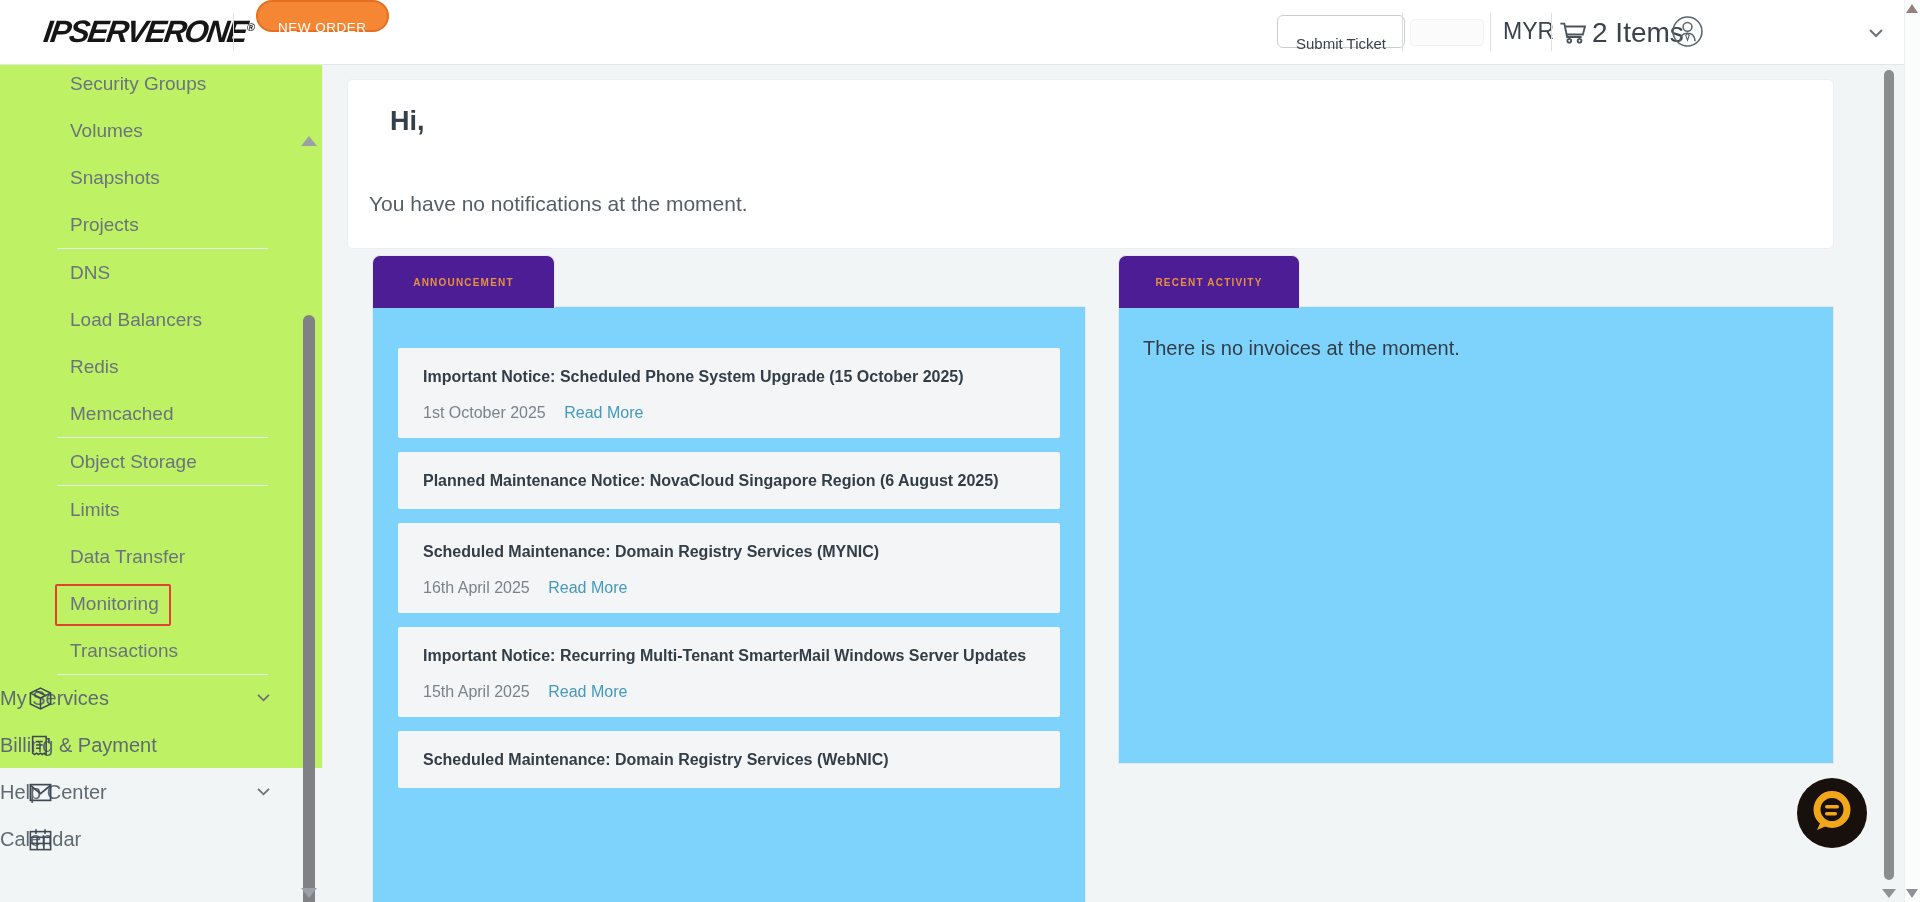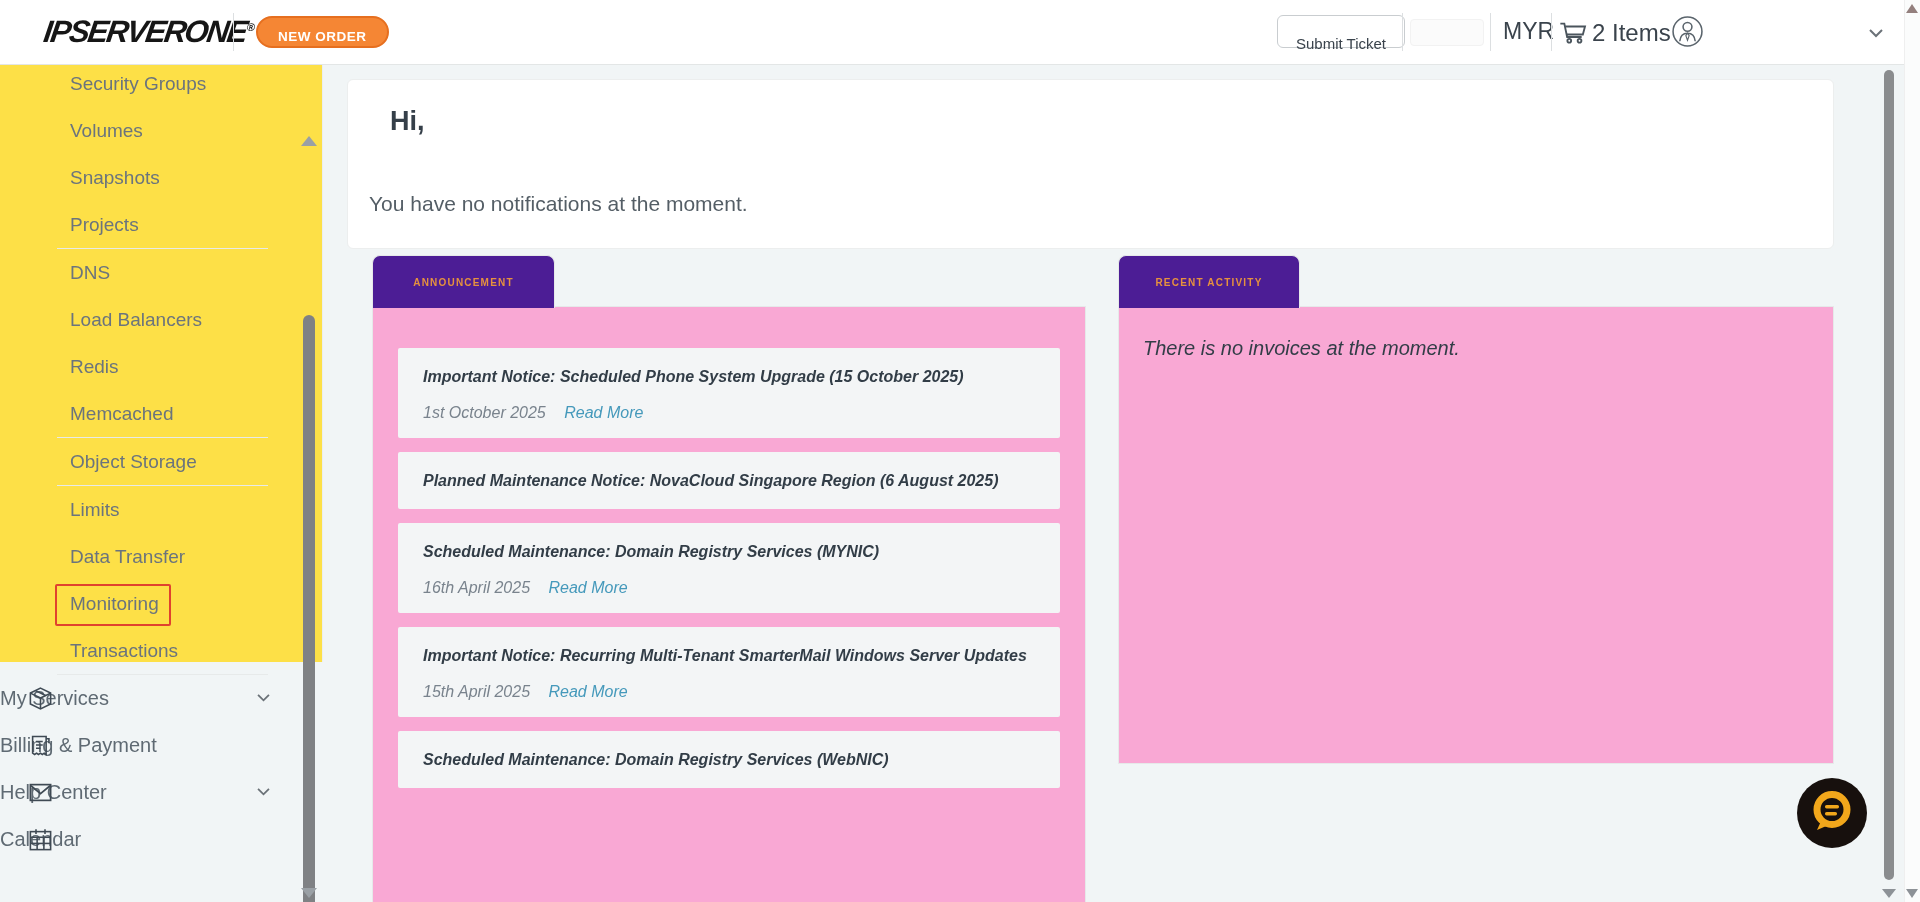--- a/index.html
+++ b/index.html
@@ -6,35 +6,35 @@
   .screen{position:relative;width:1920px;height:902px;background:#f1f5f6;overflow:hidden;
           font-family:"Liberation Sans",sans-serif;color:#3a434c;}
 
   
   .header{position:absolute;top:0;left:0;width:1920px;height:64px;background:#fff;
           border-bottom:1px solid #e3e6e6;z-index:40;}
   .logo{position:absolute;left:44px;top:14px;font-size:31px;font-weight:bold;font-style:italic;
         letter-spacing:-2px;color:#161616;transform:skewX(-8deg);white-space:nowrap;}
   .logo sup{font-size:11px;letter-spacing:0;}
   .h-divider{position:absolute;top:13px;height:38px;width:1px;background:#dcdfe1;}
-  .new-order{position:absolute;left:256px;top:16px;height:32px;padding:5px 20px;background:var(--accent);
-             border:2px solid var(--accent-border);border-radius:18px;color:#fff;font-weight:bold;
+  .new-order{position:absolute;left:256px;top:0;height:32px;padding:12px 20px;background:var(--accent);
+             border:2px solid var(--accent-border);border-radius:18px;color:#fff;font-weight:normal;
              font-size:13.5px;letter-spacing:.5px;line-height:28px;cursor:pointer;}
   .submit-ticket{position:absolute;left:1277px;top:15px;height:33px;padding:12px 18px;background:#fff;
              border:1px solid #c9cdd0;border-radius:6px;color:#3a434c;font-size:15px;line-height:31px;cursor:pointer;}
   .ghost-box{position:absolute;left:1410px;top:19px;width:72px;height:25px;background:#fbfbfb;
              border:1px solid #f2f2f2;border-radius:4px;}
   .currency{position:absolute;left:1503px;top:18px;font-size:23px;color:#3a434c;cursor:pointer;}
   .cart-wrap{position:absolute;left:1557px;top:15px;display:flex;align-items:center;cursor:pointer;}
-  .cart-label{font-size:24px;color:#3a434c;margin-left:3px;}
+  .cart-label{font-size:28px;color:#3a434c;margin-left:3px;}
   .profile-wrap{position:absolute;left:1671px;top:15px;width:33px;height:33px;cursor:pointer;}
   .acct-chevron{position:absolute;left:1868px;top:25px;cursor:pointer;}
 
   
-  .sidebar{position:absolute;top:64px;left:0;width:322px;height:598px;background:#fde047;
+  .sidebar{position:absolute;top:64px;left:0;width:322px;height:704px;background:#bef264;
            border-right:1px solid #eceeee;z-index:30;}
   .side-list{list-style:none;margin:-4px 0 0 0;padding:0;}
   .side-list li.nav-item{position:relative;height:47px;line-height:47px;padding-left:70px;
            font-size:19px;color:#6b747d;cursor:pointer;}
   .side-list li.rule{height:1px;margin:0 54px 0 57px;background:#e7eaea;}
   .red-box{position:absolute;left:55px;top:4px;width:112px;height:38px;
            border:2px solid var(--red);border-radius:2px;pointer-events:none;}
   .bottom-list{list-style:none;margin:0;padding:0;}
   .bottom-list li.nav-item{position:relative;height:47px;display:flex;align-items:center;
            font-size:20px;color:#5f6a73;cursor:pointer;}
@@ -53,21 +53,21 @@
   
   .main{position:absolute;left:322px;top:64px;width:1598px;height:838px;background:#f1f5f6;}
   .hero-card{position:absolute;left:25px;top:15px;width:1485px;height:168px;background:#fff;
              border:1px solid #eceeee;border-radius:6px;}
   .greeting{position:absolute;left:42px;top:26px;font-size:27px;font-weight:bold;color:#353f49;}
   .notif{position:absolute;left:21px;top:112px;font-size:21px;color:#545e66;}
 
   .tab{position:absolute;top:191px;height:52px;background:#4c1d95;border:1px solid #e6e9e9;border-bottom:none;
        border-radius:8px 8px 0 0;display:flex;align-items:center;justify-content:center;
        font-size:10px;font-weight:bold;letter-spacing:1.2px;color:var(--tab-orange);cursor:pointer;z-index:3;}
-  .panel-card{position:absolute;background:#f9a8d4;border:1px solid #e6e9e9;z-index:2;font-style:italic;}
+  .panel-card{position:absolute;background:#7dd3fc;border:1px solid #e6e9e9;z-index:2;}
 
   .tab-announcement{left:50px;width:181px;}
   .card-announcement{left:50px;top:242px;width:712px;height:650px;}
   .ann-list{padding:41px 25px 0 25px;}
   .ann-item{background:#f3f5f6;border-radius:2px;padding:13px 25px;margin-bottom:14px;}
   .ann-title{font-size:16px;font-weight:bold;color:#323d47;line-height:31px;}
   .ann-meta{margin-top:9px;line-height:24px;font-size:16px;}
   .ann-date{color:#79838d;}
   .ann-link{color:var(--link);margin-left:14px;cursor:pointer;text-decoration:none;}
 

